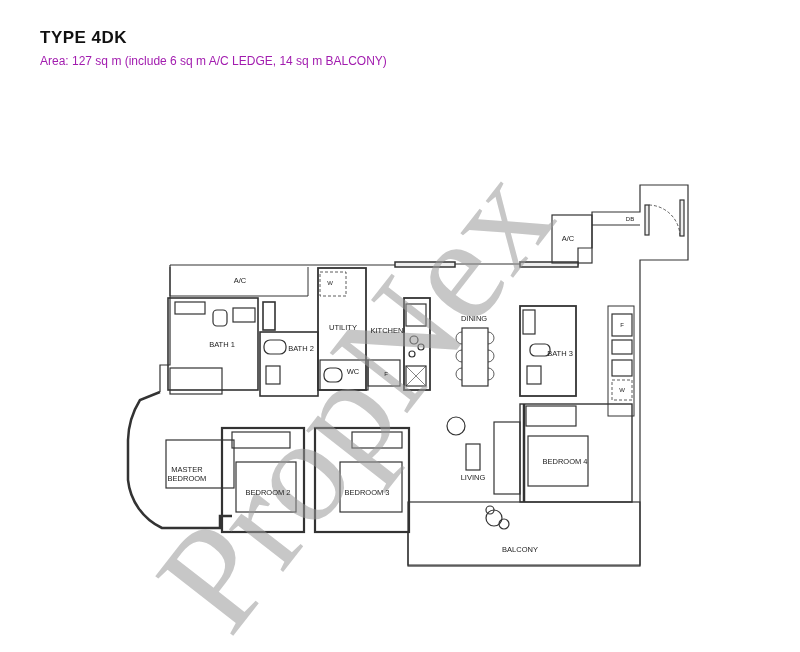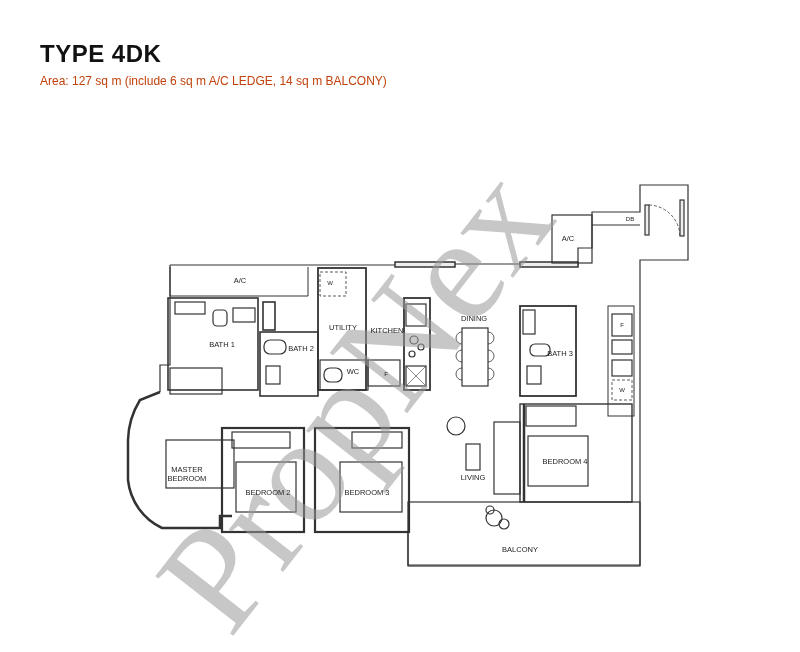--- a/index.html
+++ b/index.html
@@ -1,19 +1,19 @@
 <!DOCTYPE html>
 <html><head>
 <meta charset="utf-8">
 <style>
   html,body{margin:0;padding:0;background:#ffffff;}
   body{width:800px;height:652px;position:relative;overflow:hidden;font-family:"Liberation Sans",sans-serif;color:#111;}
   .hdr{position:absolute;left:40px;top:28px;}
-  .title{font-size:24px;font-weight:bold;letter-spacing:0.5px;margin:12px 0 6px 0;}
-  .sub{font-size:12px;line-height:15px;color:#c2410c;}
+  .title{font-size:17px;font-weight:bold;letter-spacing:0.5px;margin:0 0 6px 0;}
+  .sub{font-size:12px;line-height:15px;color:#a21caf;}
   svg{position:absolute;left:0;top:0;}
   .lbl{font-family:"Liberation Sans",sans-serif;font-size:7.5px;fill:#222;text-anchor:middle;}
   .sm{font-size:6px;}
   .wm{font-family:"Liberation Serif",serif;font-size:150px;fill:#9a9a9a;opacity:0.55;}
 </style>
 </head>
 <body>
 
 <div class="hdr">
   <div class="title">TYPE  4DK</div>

